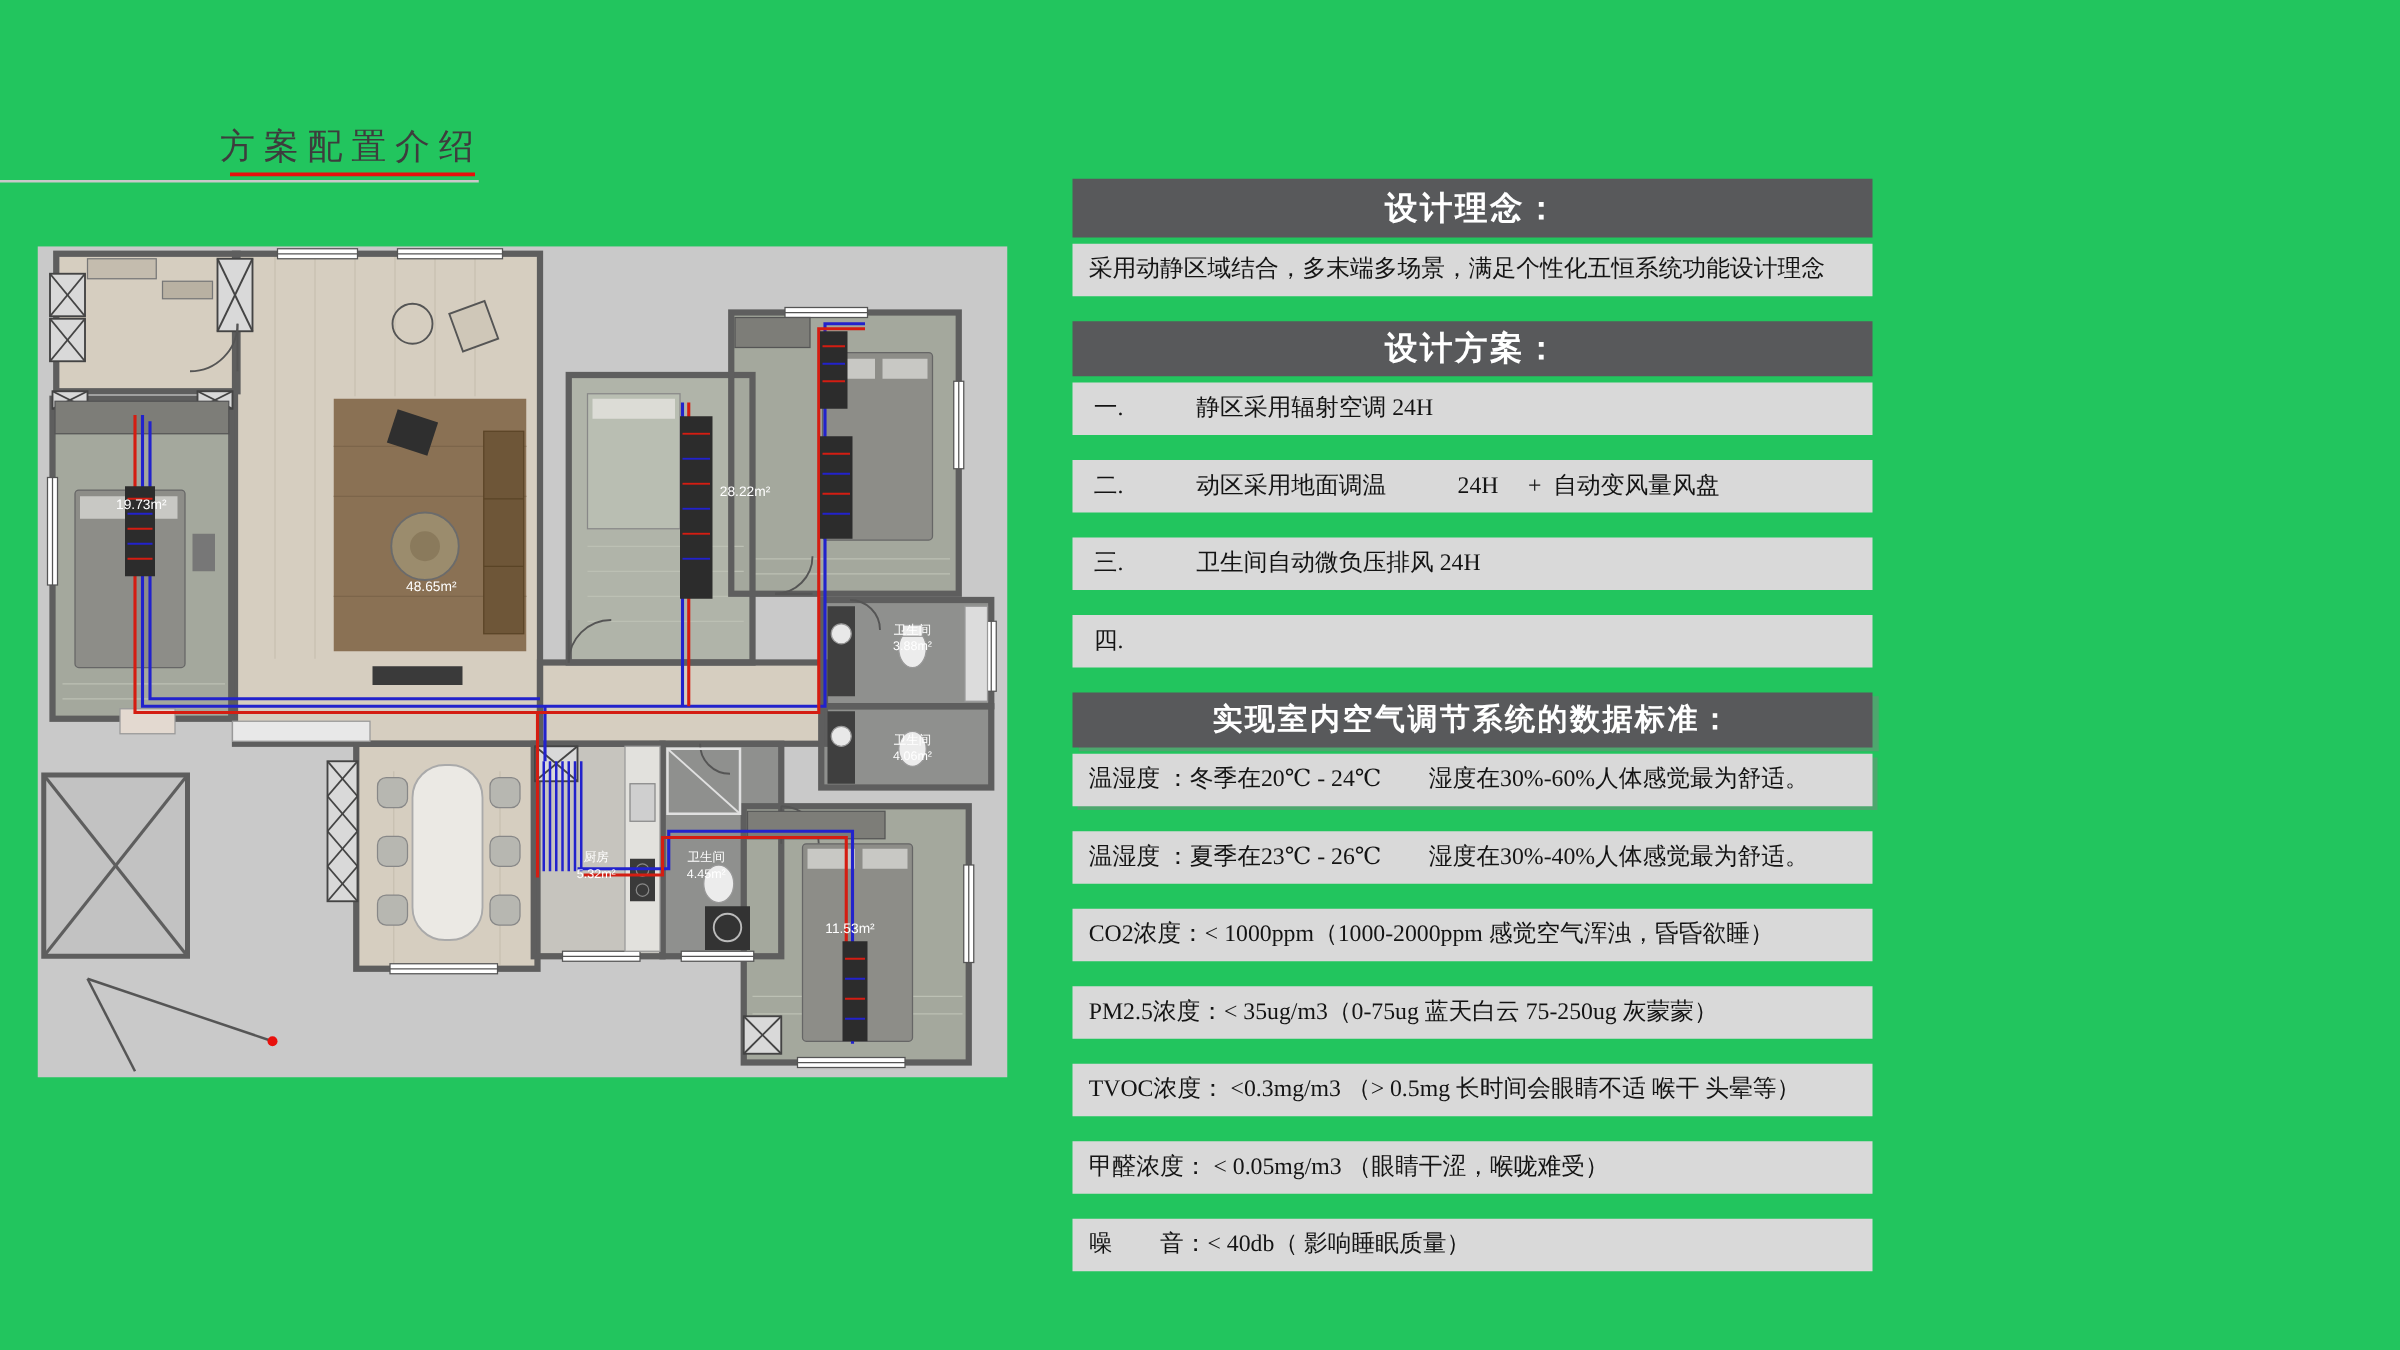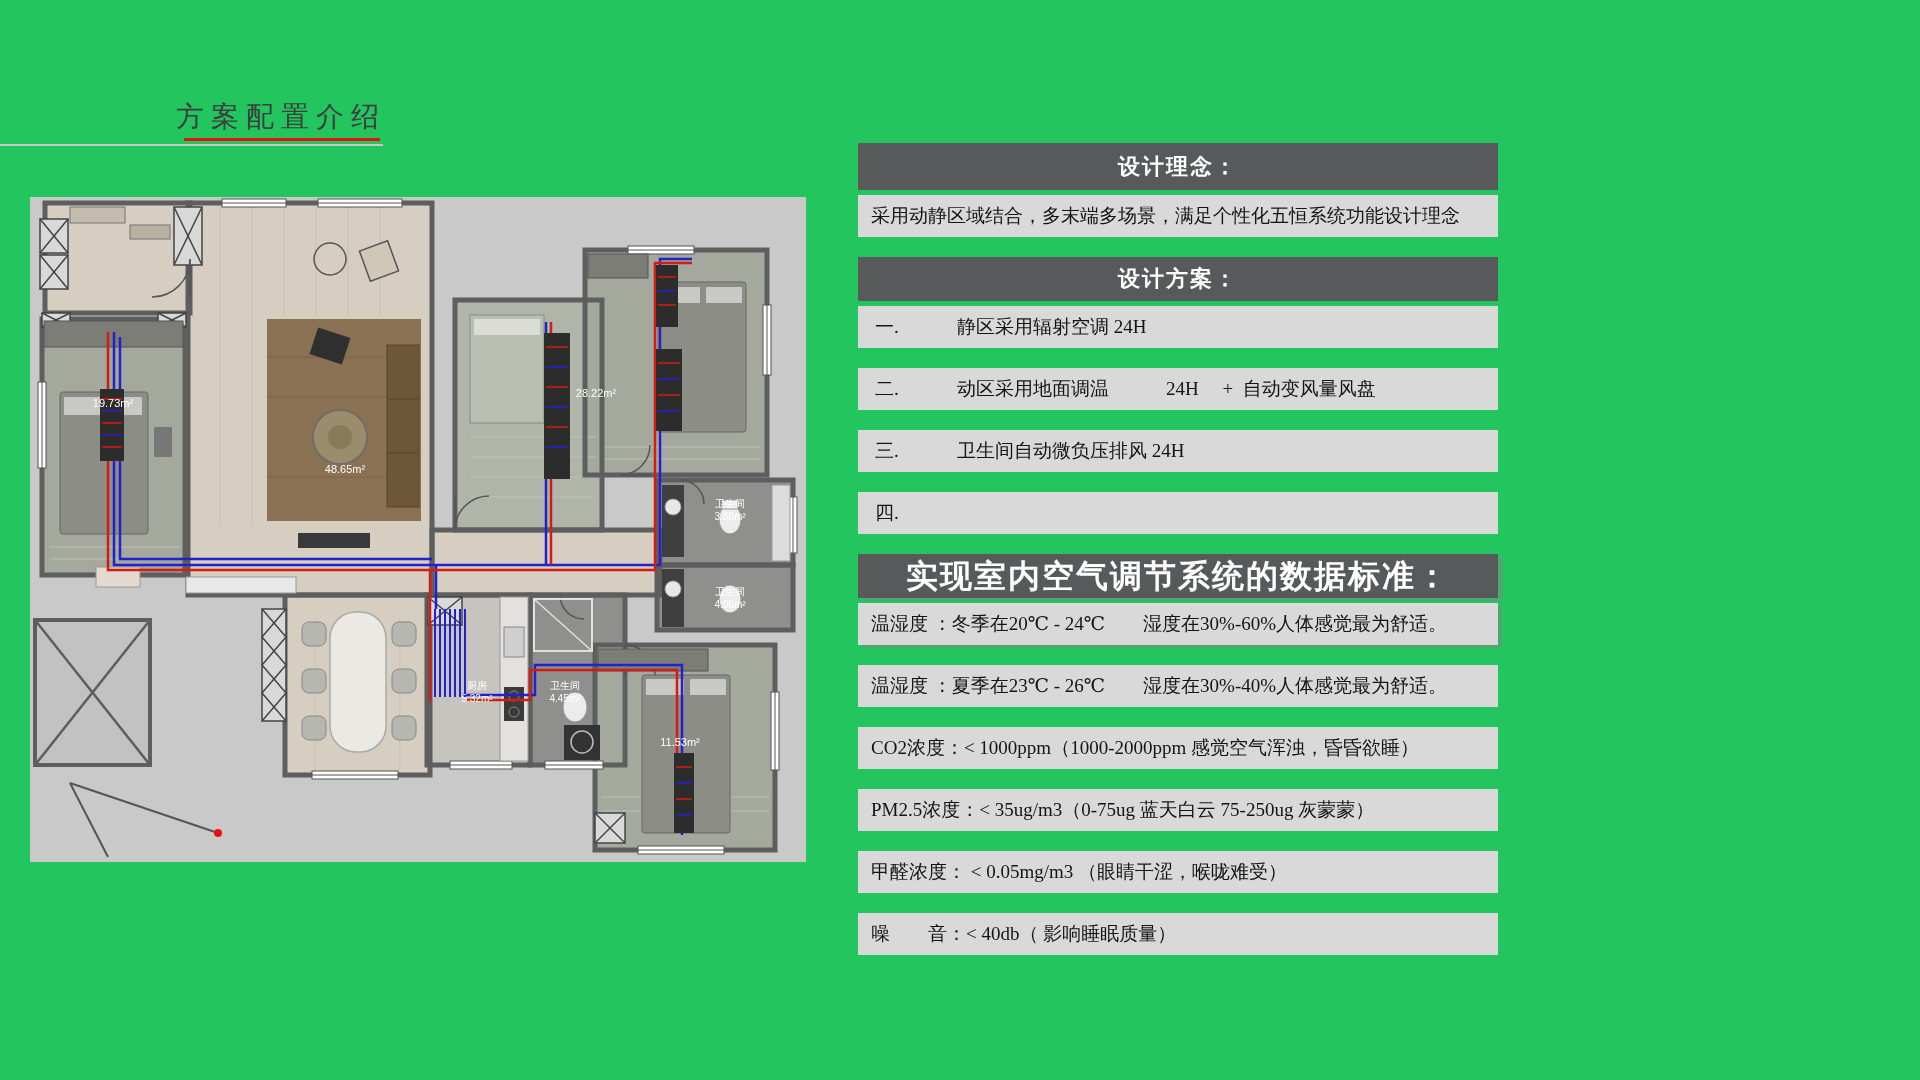--- a/index.html
+++ b/index.html
@@ -12,23 +12,23 @@
               color:#3d3d3d;letter-spacing:7px;white-space:nowrap;}
   .red-underline{position:absolute;left:184px;top:138px;width:196px;height:3px;background:#e8100c;}
 
   
   .floorplan{position:absolute;left:30px;top:197px;width:776px;height:665px;}
   .floorplan svg{display:block;}
 
   
   .info-panel{position:absolute;left:858px;top:143px;width:640px;}
   .info-panel .hdr{height:47px;line-height:47px;background:#58595b;color:#ffffff;
-       text-align:center;font-size:22px;font-weight:bold;letter-spacing:2px;margin-bottom:5px;}
+       text-align:center;font-size:26px;font-weight:bold;letter-spacing:2px;margin-bottom:5px;}
   .info-panel .hdr.plan{height:44px;line-height:44px;}
-  .info-panel .hdr.big{height:44px;line-height:44px;font-size:32px;
+  .info-panel .hdr.big{height:44px;line-height:44px;font-size:24px;
        box-shadow:5px 3px 0 rgba(130,130,130,.45);}
   .info-panel .row{height:42px;line-height:42px;background:#d9d9d9;color:#141414;
        font-size:19px;margin-bottom:20px;white-space:pre;overflow:hidden;}
   .info-panel .row.body{padding-left:13px;}
   .info-panel .row.item{display:flex;padding-left:17px;}
   .info-panel .row.item .num{width:82px;flex:0 0 82px;}
   .info-panel .row.std{padding-left:13px;}
   .info-panel .row.std.first{box-shadow:4px 3px 0 rgba(130,130,130,.45);}
 </style>
 </head>
@@ -378,17 +378,18 @@
     <div class="row item">
       <span class="num">四.</span>
     </div>
 
     <div class="hdr big">实现室内空气调节系统的数据标准：</div>
 
     <div class="row std first">温湿度 ：冬季在20℃ - 24℃        湿度在30%-60%人体感觉最为舒适。</div>
     <div class="row std">温湿度 ：夏季在23℃ - 26℃        湿度在30%-40%人体感觉最为舒适。</div>
     <div class="row std">CO2浓度：&lt; 1000ppm（1000-2000ppm 感觉空气浑浊，昏昏欲睡）</div>
     <div class="row std">PM2.5浓度：&lt; 35ug/m3（0-75ug 蓝天白云 75-250ug 灰蒙蒙）</div>
+    <div class="row std">TVOC浓度： &lt;0.3mg/m3 （&gt; 0.5mg 长时间会眼睛不适 喉干 头晕等）</div>
     <div class="row std">甲醛浓度： &lt; 0.05mg/m3 （眼睛干涩，喉咙难受）</div>
     <div class="row std">噪        音：&lt; 40db（ 影响睡眠质量）</div>
   </div>
 
 </div>
 
 </body></html>

